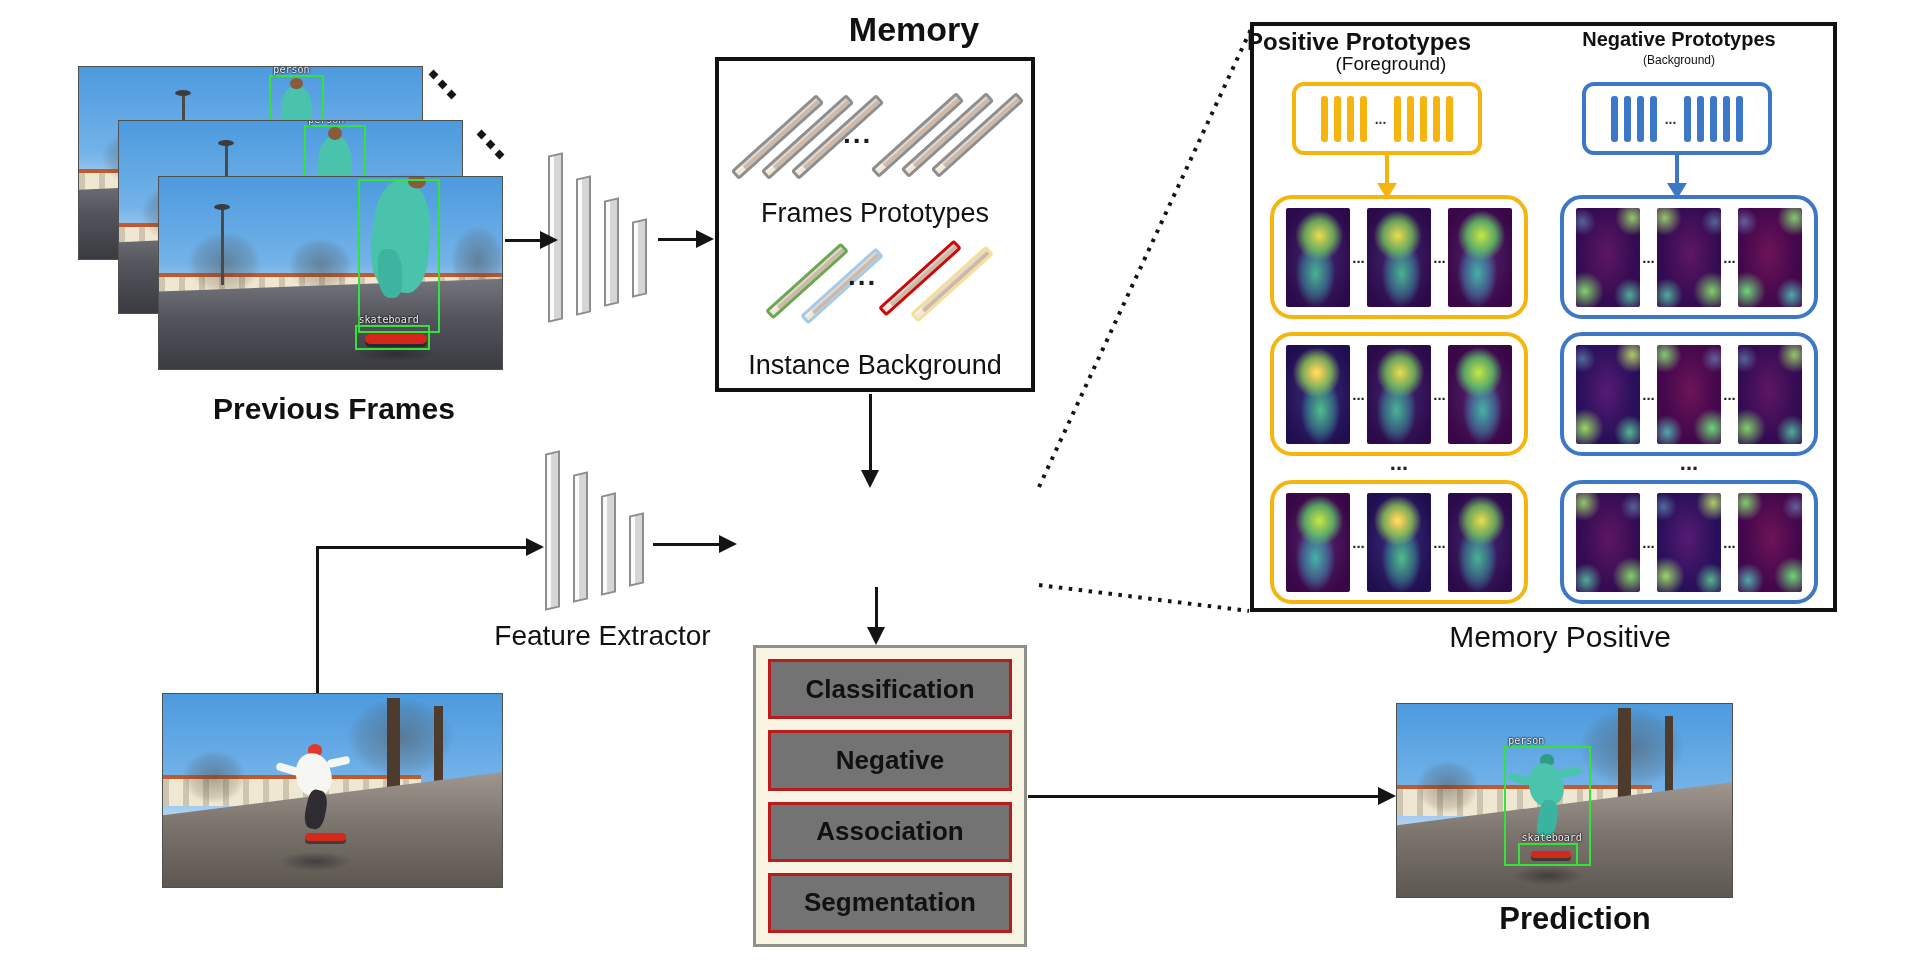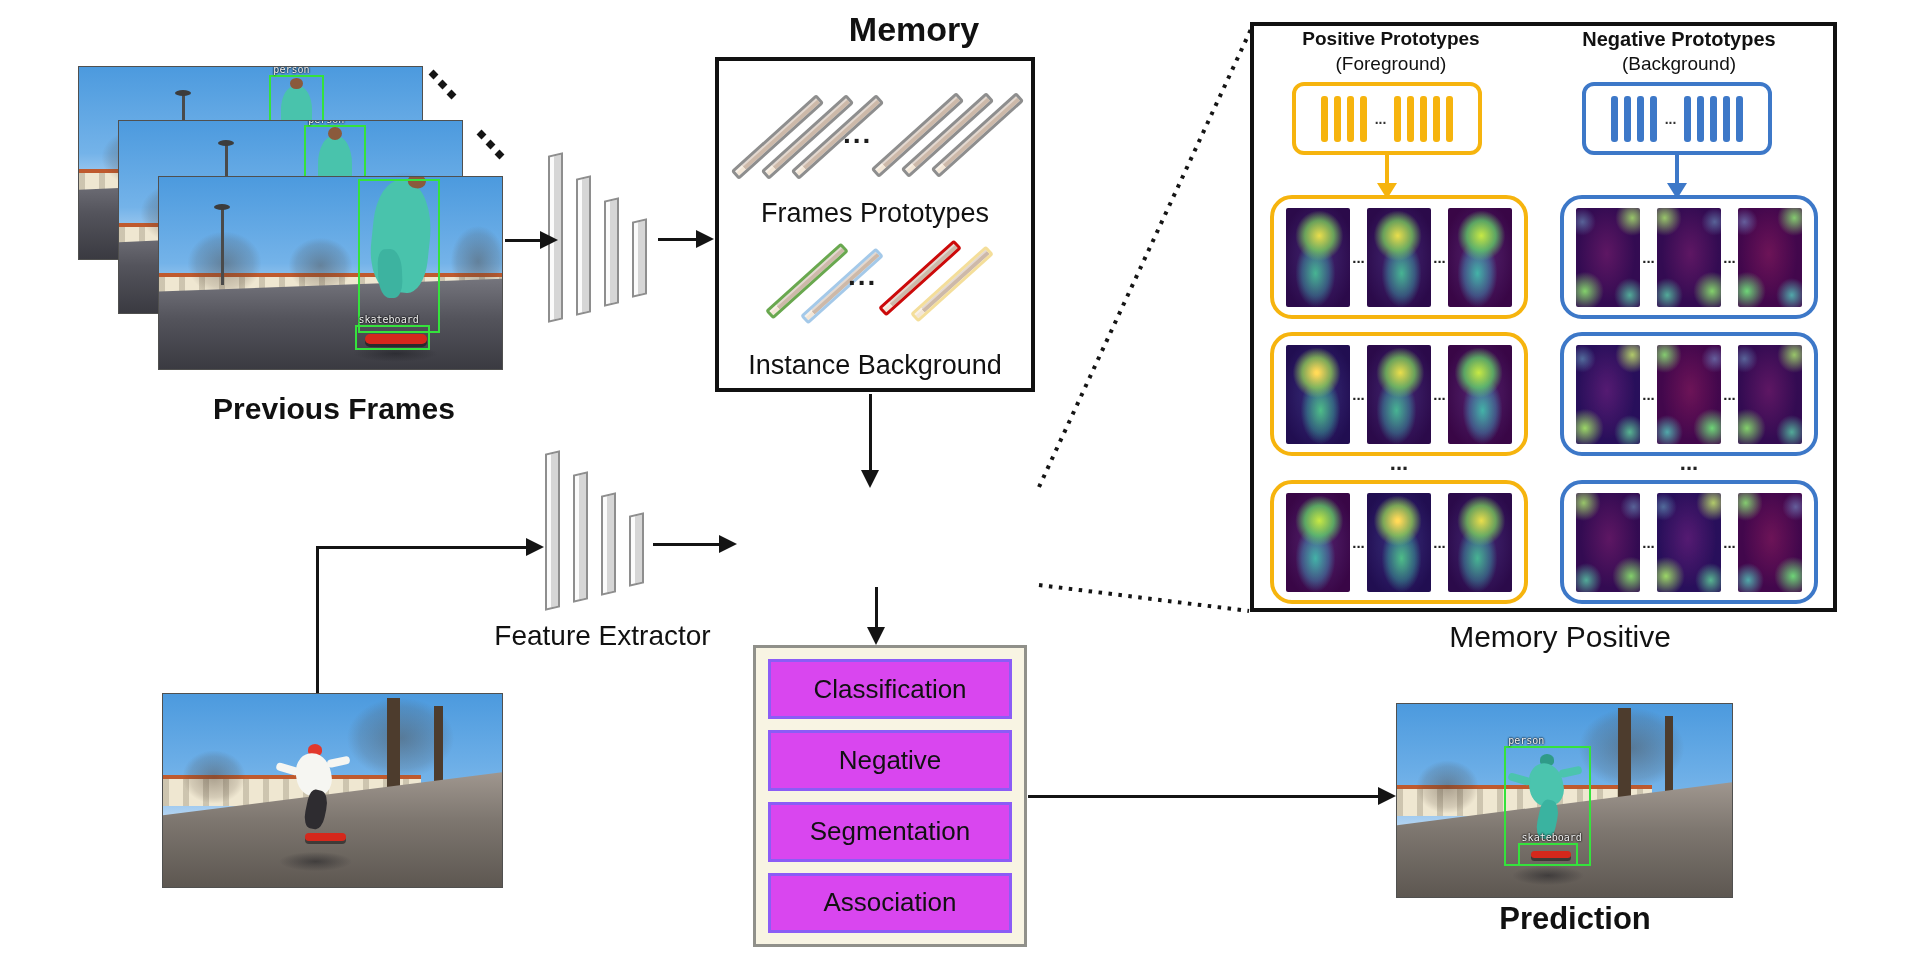--- a/index.html
+++ b/index.html
@@ -64,21 +64,21 @@
           box-shadow:inset 0 2px 0 rgba(255,255,255,.45); transform:rotate(-42deg); }
   .slab.gray { width:115px; --c:#8e8e8e; }
   .slab.inst { width:102px; }
   .mdots { position:absolute; font-size:28px; font-weight:bold; color:#1c1c1c; letter-spacing:2px; }
 
   
   .greenbox { position:absolute; left:737px; top:490px; width:300px; height:95px; background:#e4f0db; border:3px solid #111;
               display:flex; flex-direction:column; align-items:center; justify-content:center; font-size:28px; line-height:34px; color:#111; }
   .stack { position:absolute; left:753px; top:645px; width:274px; height:302px; background:#f8f4e3; border:3px solid #90908a;
            display:flex; flex-direction:column; padding:11px 12px; gap:11px; }
-  .headbox { flex:1; border:3px solid #8b5cf6; background:#d946ef; display:flex; align-items:center; justify-content:center; font-size:26px; color:#111; }
+  .headbox { flex:1; border:3px solid #b91c1c; background:#737373; display:flex; align-items:center; justify-content:center; font-size:26px; color:#111;font-weight:bold; }
 
   
   .panel { position:absolute; left:1250px; top:22px; width:587px; height:590px; background:#fff; border:4px solid #111; }
   .pbars { position:absolute; height:73px; width:190px; border:4px solid var(--c); border-radius:12px;
            display:flex; align-items:center; justify-content:center; gap:6px; background:#fff; }
   .pbar { width:7px; height:46px; border-radius:3px; background:var(--c); }
   .bdots { font-size:14px; font-weight:bold; color:#333; margin:0 2px; }
   .pgroup { position:absolute; width:258px; height:124px; border:4px solid var(--c); border-radius:22px; background:#fff;
             display:flex; align-items:center; justify-content:space-between; padding:0 12px; }
   .gdots { font-size:15px; font-weight:bold; color:#222; }
@@ -184,22 +184,22 @@
   <div class="slab inst" style="left:791px; top:280px; --c:#A4C9E9;"></div>
   <div class="mdots" style="left:848px; top:260px;">...</div>
   <div class="slab inst" style="left:869px; top:272px; --c:#CC0A0A;"></div>
   <div class="slab inst" style="left:901px; top:278px; --c:#F4DE9A;"></div>
   <div class="lbl" style="left:715px; top:350px; width:320px; font-size:27px;">Instance Background</div>
 
 
   <div class="stack">
     <div class="headbox">Classification</div>
     <div class="headbox">Negative</div>
+    <div class="headbox">Association</div>
     <div class="headbox">Segmentation</div>
-    <div class="headbox">Association</div>
   </div>
 
   <div class="scene" style="left:162px; top:693px; width:341px; height:195px;">
     <div class="bldgs" style="top:42%; height:16%; width:76%;"></div>
     <div class="tree-blob" style="left:2%; top:24%; width:26%; height:38%;"></div>
     <div class="tree-blob" style="left:48%; top:-6%; width:44%; height:58%;"></div>
     <div class="trunk" style="left:66%; top:2%; width:4%; height:52%;"></div>
     <div class="trunk" style="left:80%; top:6%; width:2.5%; height:44%;"></div>
     <div class="ground light" style="height:62%; clip-path:polygon(0 40%,100% 4%,100% 100%,0 100%);"></div>
     <div class="shad" style="left:30%; top:80%; width:30%; height:14%;"></div>
@@ -260,21 +260,21 @@
   <div class="ln-h" style="left:1028px; top:795px; width:352px;"></div>
   <div class="ah-r" style="left:1378px; top:787px;"></div>
 
   <svg class="abs" style="left:0; top:0; pointer-events:none;" width="1920" height="960">
     <line x1="1039" y1="487" x2="1252" y2="27" stroke="#151515" stroke-width="4" stroke-dasharray="3.5 6.5"></line>
     <line x1="1039" y1="585" x2="1249" y2="611" stroke="#151515" stroke-width="4" stroke-dasharray="3.5 6.5"></line>
   </svg>
 
   <div class="panel"></div>
 
-  <div class="lbl bold" style="left:1260px; top:28px; width:262px; font-size:19px;">Positive Prototypes</div>
+  <div class="lbl bold" style="left:1228px; top:28px; width:262px; font-size:24px;">Positive Prototypes</div>
   <div class="lbl" style="left:1260px; top:53px; width:262px; font-size:19px;">(Foreground)</div>
   <div class="pbars" style="left:1292px; top:82px; --c:#F6B40E;">
     <div class="pbar"></div>
       <div class="pbar"></div>
       <div class="pbar"></div>
       <div class="pbar"></div>
     <span class="bdots">...</span>
     <div class="pbar"></div>
       <div class="pbar"></div>
       <div class="pbar"></div>
@@ -301,21 +301,21 @@
   <div class="rowdots" style="left:1270px; top:450px;">...</div>
   <div class="pgroup" style="left:1270px; top:480px; --c:#F6B40E;">
     <div class="hm hm-p hue1"></div>
     <span class="gdots">...</span>
     <div class="hm hm-p mx hue2"></div>
     <span class="gdots">...</span>
     <div class="hm hm-p"></div>
   </div>
 
   <div class="lbl bold" style="left:1548px; top:28px; width:262px; font-size:20px;">Negative Prototypes</div>
-  <div class="lbl" style="left:1548px; top:53px; width:262px; font-size:19px;">(Background)</div>
+  <div class="lbl" style="left:1548px; top:53px; width:262px; font-size:12px;">(Background)</div>
   <div class="pbars" style="left:1582px; top:82px; --c:#3D78C8;">
     <div class="pbar"></div>
       <div class="pbar"></div>
       <div class="pbar"></div>
       <div class="pbar"></div>
     <span class="bdots">...</span>
     <div class="pbar"></div>
       <div class="pbar"></div>
       <div class="pbar"></div>
       <div class="pbar"></div>

